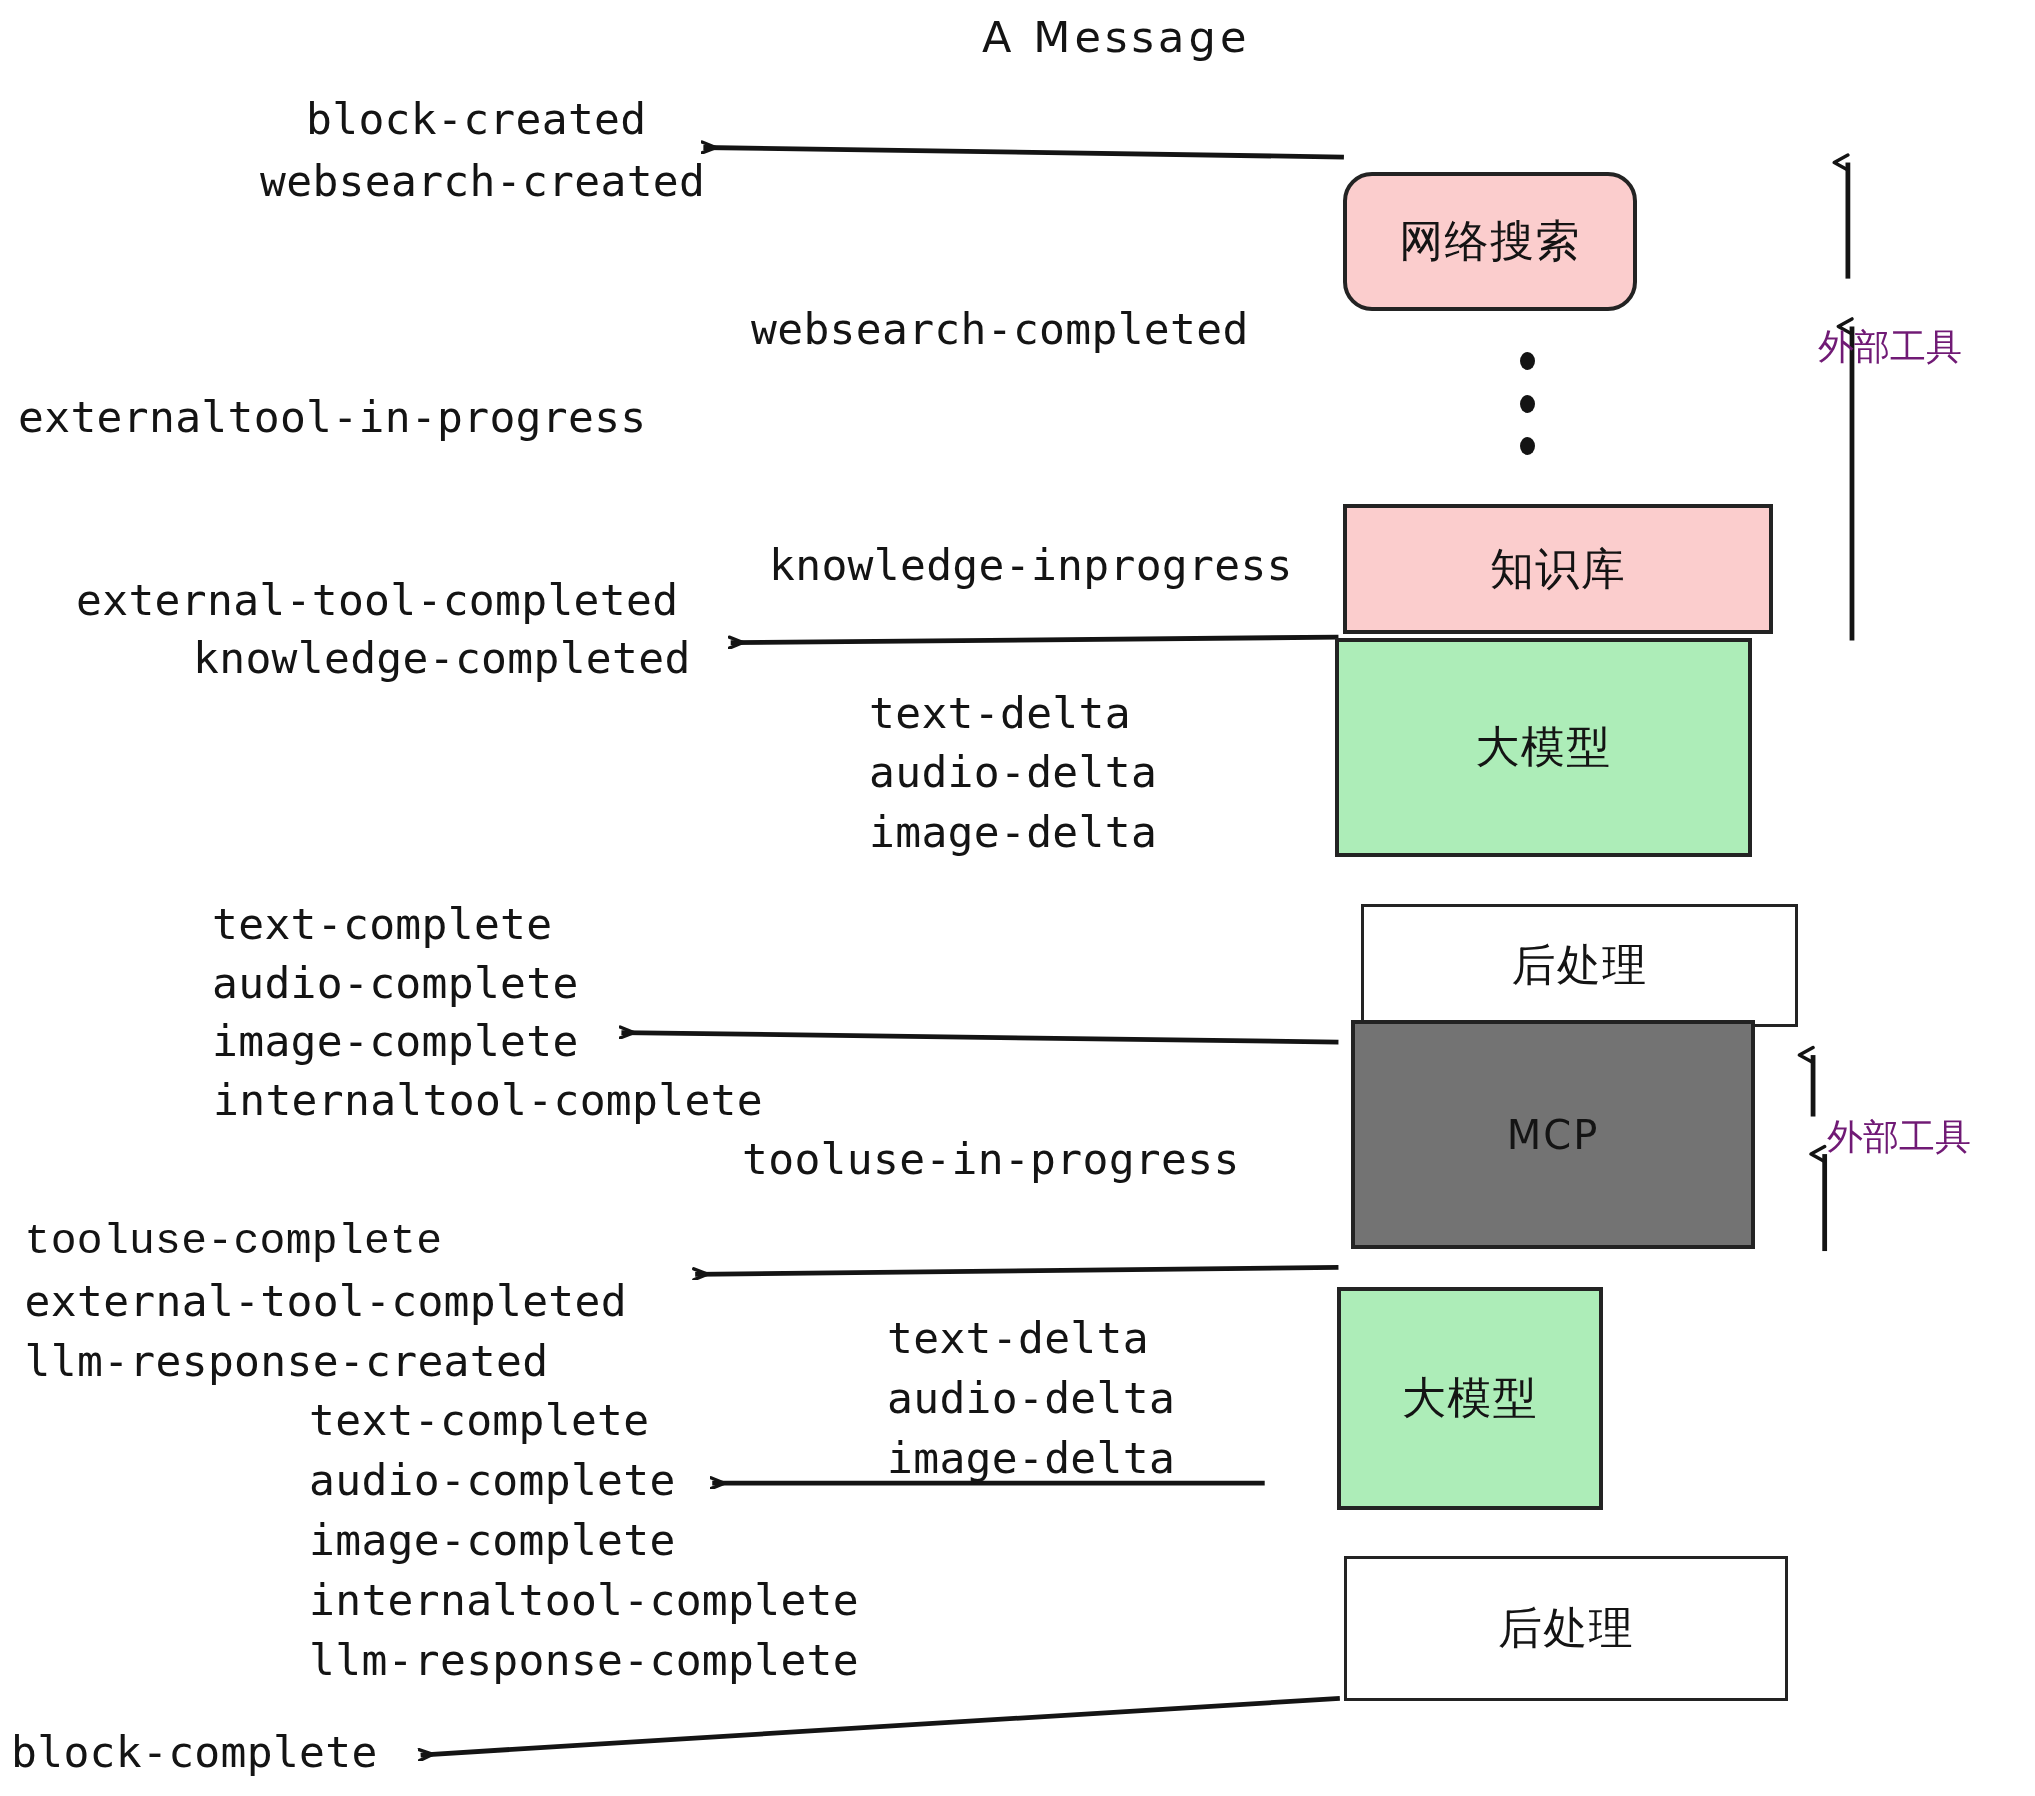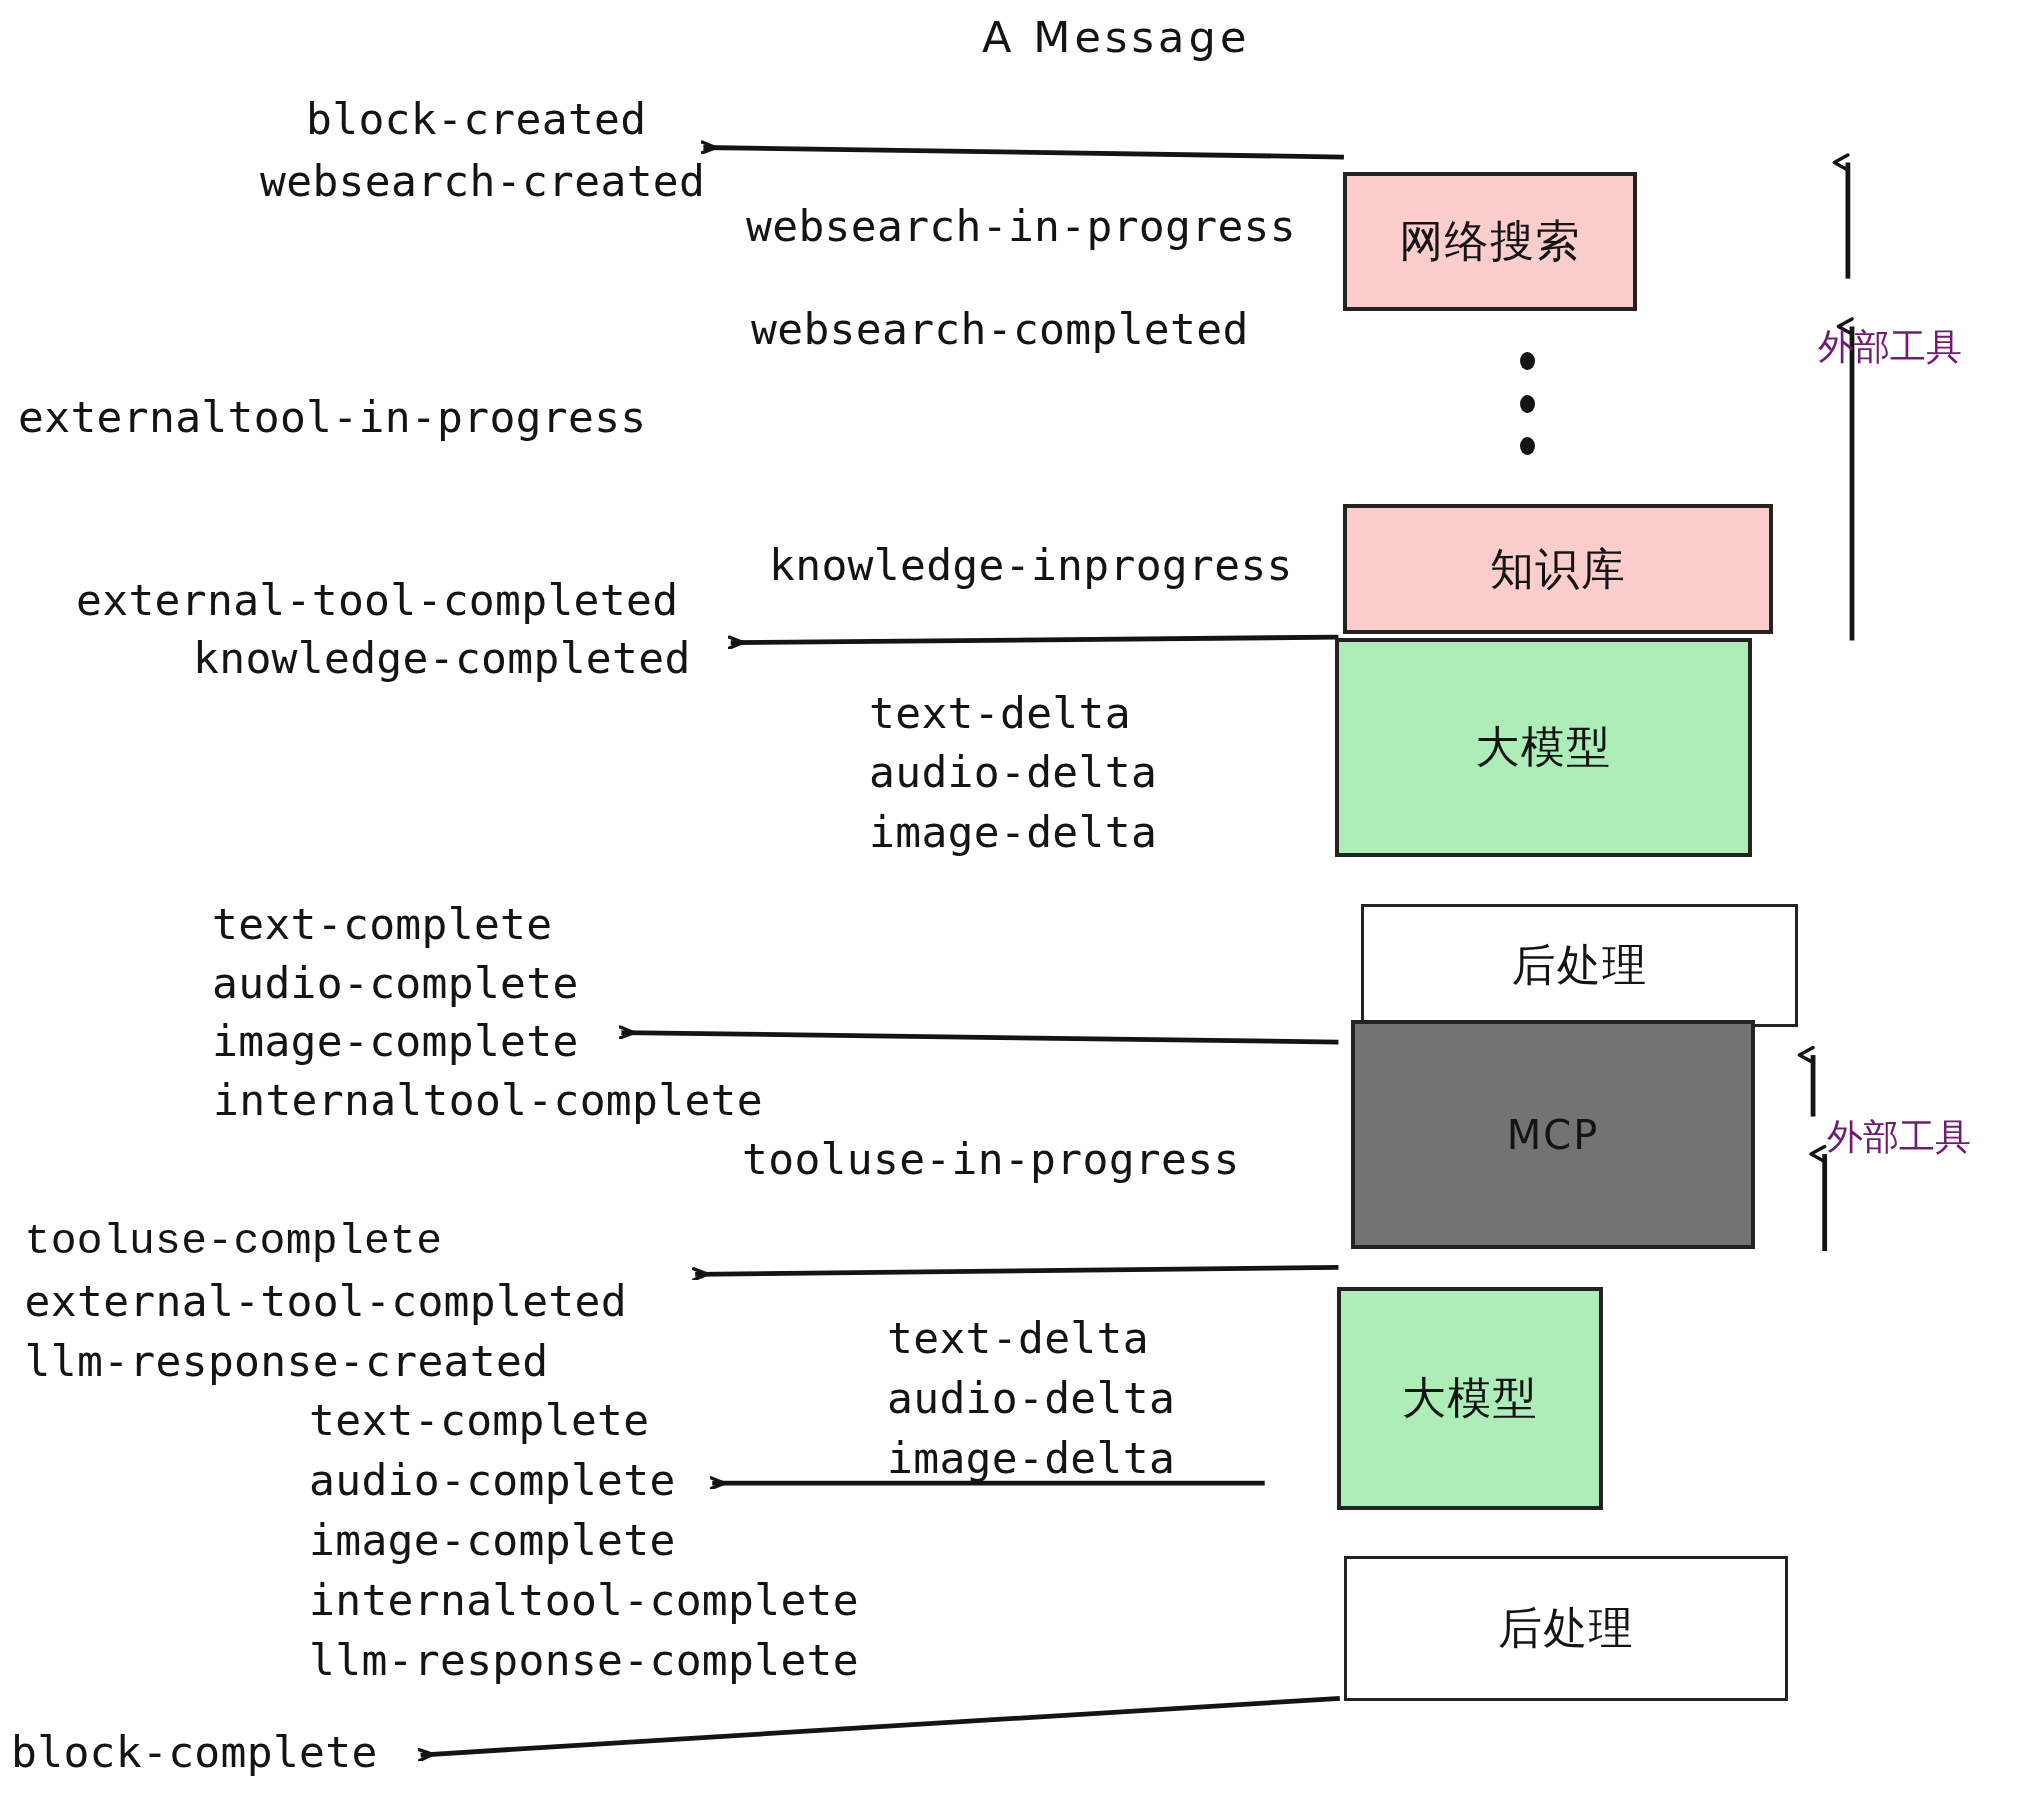--- a/index.html
+++ b/index.html
@@ -104,21 +104,21 @@
 
     <line x1="1962" y1="2487" x2="616" y2="2570" stroke="#141414" stroke-width="7" marker-end="url(#ah)"></line>
 
     <line x1="2706" y1="408" x2="2706" y2="238" stroke="#141414" stroke-width="7" marker-end="url(#ahu)"></line>
     <line x1="2712" y1="478" x2="2712" y2="938" stroke="#141414" stroke-width="7" marker-end="url(#ahu)" transform="rotate(180 2712 708)"></line>
 
     <line x1="2655" y1="1635" x2="2655" y2="1545" stroke="#141414" stroke-width="7" marker-end="url(#ahu)"></line>
     <line x1="2672" y1="1690" x2="2672" y2="1832" stroke="#141414" stroke-width="7" marker-end="url(#ahu)" transform="rotate(180 2672 1761)"></line>
   </svg>
 
-  <div class="box" style="left:1343px;top:172px;width:294px;height:139px;background:#FBCDCD;">
+  <div class="box" style="left:1343px;top:172px;width:294px;height:139px;background:#FBCDCD;border-radius:29px;">
     <span class="box-label">网络搜索</span>
   </div>
 
   <div class="dot" style="left:1520px;top:352px;"></div>
   <div class="dot" style="left:1520px;top:395px;"></div>
   <div class="dot" style="left:1520px;top:437px;"></div>
 
   <div class="box" style="left:1343px;top:504px;width:430px;height:130px;background:#FBCDCD;">
     <span class="box-label">知识库</span>
   </div>
@@ -144,21 +144,20 @@
   </div>
 
   <div class="cjk" style="left:1818px;top:329px;">外部工具</div>
 
   <div class="cjk" style="left:1827px;top:1119px;">外部工具</div>
 
   <div class="ev" style="left:306px;top:98px;">block-created</div>
 
   <div class="ev" style="left:260px;top:160px;">websearch-created</div>
 
-  <div class="ev" style="left:746px;top:205px;">websearch-in-progress</div>
 
   <div class="ev" style="left:751px;top:308px;">websearch-completed</div>
 
   <div class="ev" style="left:18px;top:396px;">externaltool-in-progress</div>
 
   <div class="ev" style="left:769px;top:544px;">knowledge-inprogress</div>
 
   <div class="ev" style="left:76px;top:579px;">external-tool-completed</div>
 
   <div class="ev" style="left:193px;top:637px;">knowledge-completed</div>

